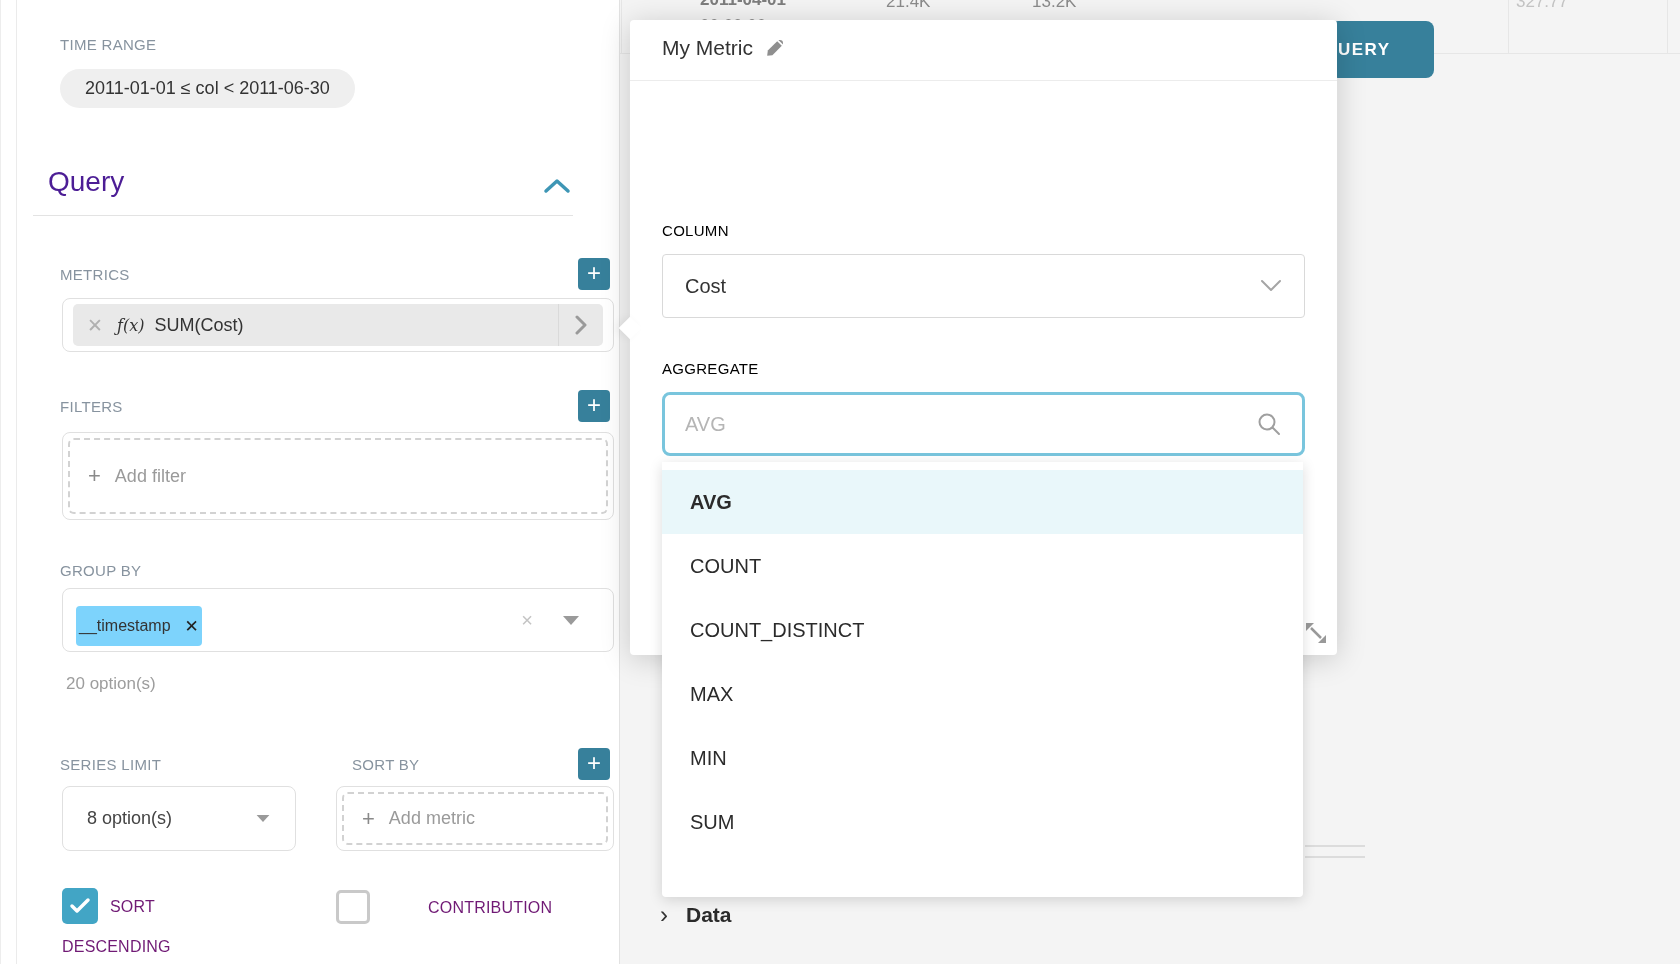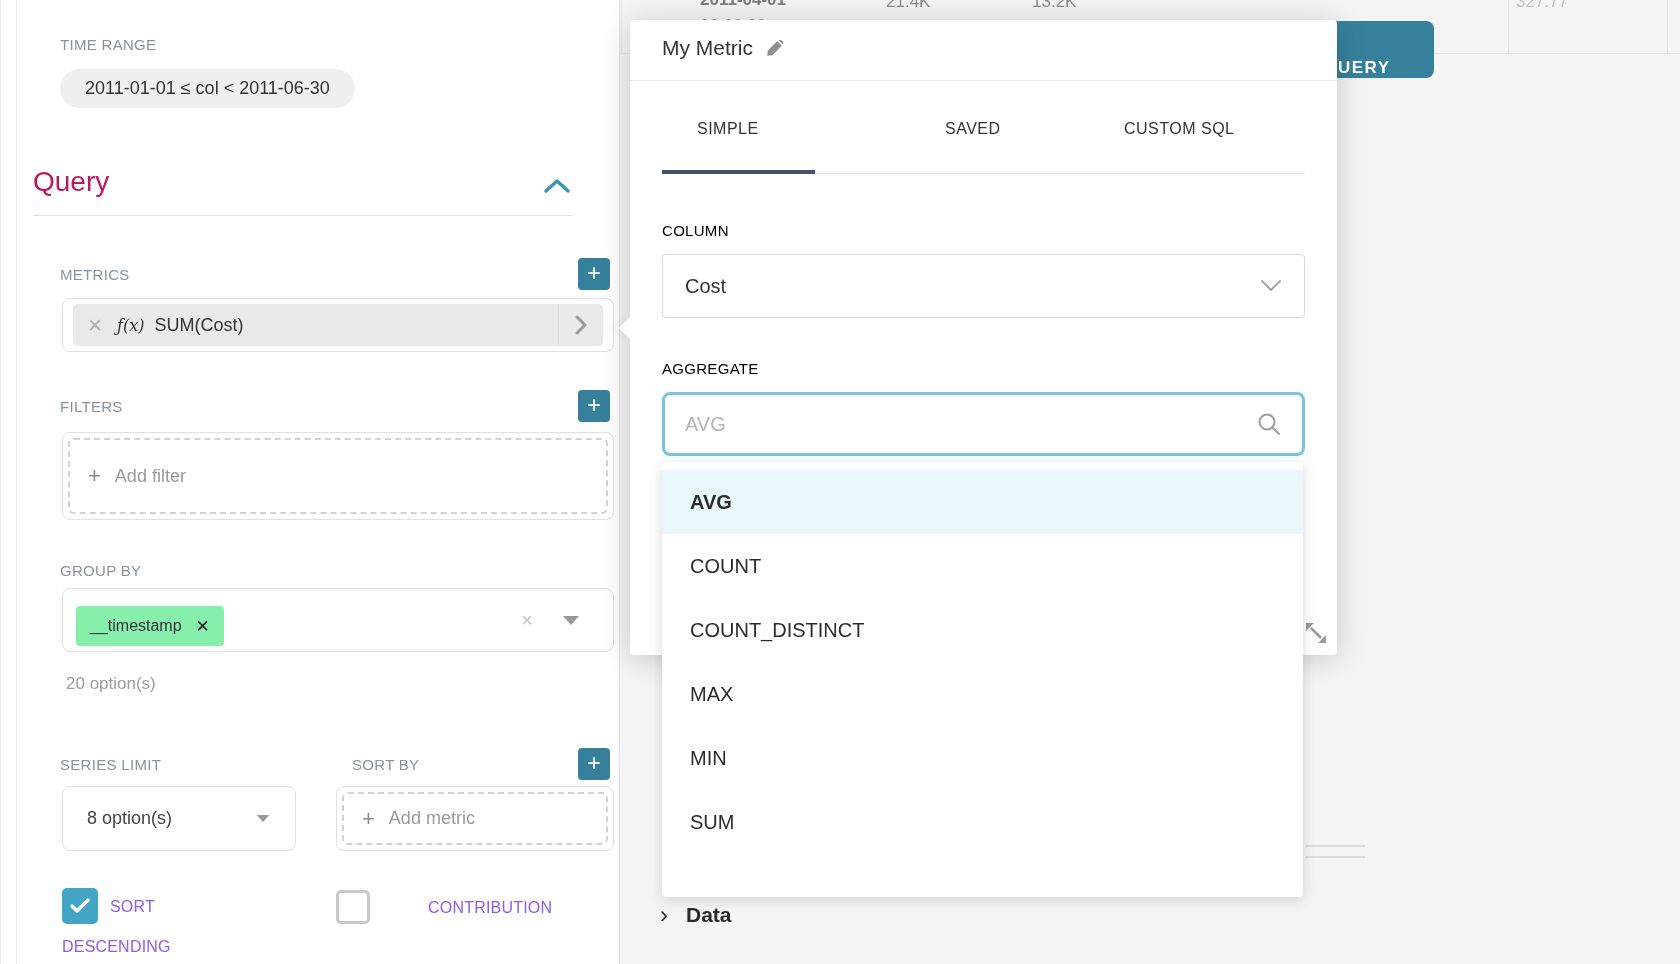--- a/index.html
+++ b/index.html
@@ -8,33 +8,33 @@
   .abs{position:absolute;}
   
   .bg-right{left:620px;top:0;width:1060px;height:964px;background:#f4f4f4;}
   .grid-h{position:absolute;background:#e6e6e6;height:1px;}
   .grid-v{position:absolute;background:#e6e6e6;width:1px;}
   .tbl-cell{position:absolute;font-size:17px;color:#8b8b8b;line-height:26px;}
   .tbl-cell .b{font-weight:700;color:#7d7d7d;}
   .tbl-faint{color:#c2c2c2;}
   .run-query{position:absolute;left:1330px;top:21px;width:104px;height:57px;background:#37809B;
              border-radius:8px;color:#fff;font-size:17px;font-weight:700;letter-spacing:1.5px;
-             display:flex;align-items:flex-end;padding-left:8px;box-sizing:border-box;cursor:pointer;}
+             display:flex;align-items:center;padding-left:8px;box-sizing:border-box;cursor:pointer;}
   .dbl-line{position:absolute;left:1305px;width:60px;height:2px;background:#dcdcdc;}
   .data-row{position:absolute;left:660px;top:903px;display:flex;align-items:center;gap:18px;}
   .data-chevron{font-size:24px;color:#333;line-height:1;cursor:pointer;}
   .data-title{font-size:21px;font-weight:700;color:#2b2b2b;}
   
   .left-panel{left:0;top:0;width:620px;height:964px;background:#fff;border-left:1px solid #ededed;
               border-right:1px solid #e2e2e2;box-sizing:border-box;}
   .panel-border-l{left:16px;top:0;width:1px;height:964px;background:#ebebeb;}
   .ctl-label{position:absolute;font-size:15px;color:#87939F;letter-spacing:.3px;}
   .pill{position:absolute;left:60px;top:69px;height:39px;background:#efefef;border-radius:20px;
         display:flex;align-items:center;padding:0 25px;font-size:18px;color:#333;cursor:pointer;}
-  .query-title{position:absolute;left:33px;top:166px;font-size:28px;color:#be185d;}
+  .query-title{position:absolute;left:48px;top:166px;font-size:28px;color:#4c1d95;}
   .query-caret{position:absolute;left:543px;top:178px;width:28px;height:16px;cursor:pointer;}
   .divider{position:absolute;left:33px;top:215px;width:540px;height:1px;background:#e3e3e3;}
   .plus-btn{position:absolute;width:32px;height:32px;background:#37809B;border-radius:4px;
             color:#fff;font-size:24px;font-weight:400;display:flex;align-items:center;
             justify-content:center;cursor:pointer;line-height:1;padding-bottom:2px;box-sizing:border-box;}
   .metric-outer{position:absolute;left:62px;top:298px;width:552px;height:54px;border:1px solid #e0e0e0;
                 border-radius:8px;background:#fff;box-sizing:border-box;}
   .metric-chip{position:absolute;left:10px;top:5px;right:10px;bottom:5px;background:#e9e9e9;
                border-radius:5px;display:flex;align-items:center;cursor:pointer;}
   .chip-x{width:44px;text-align:center;color:#b0b0b0;font-size:19px;cursor:pointer;}
@@ -43,37 +43,37 @@
   .chip-label{font-size:18px;color:#333;}
   .chip-caret{position:absolute;right:0;top:0;bottom:0;width:44px;border-left:1px solid #dadada;
               display:flex;align-items:center;justify-content:center;color:#9a9a9a;cursor:pointer;}
   .dash-outer{position:absolute;border:1px solid #e0e0e0;border-radius:8px;background:#fff;box-sizing:border-box;}
   .dash-inner{position:absolute;left:5px;top:5px;right:5px;bottom:5px;border:2px dashed #d2d2d2;
               border-radius:6px;display:flex;align-items:center;color:#9a9a9a;font-size:18px;
               cursor:pointer;box-sizing:border-box;}
   .dash-plus{font-size:22px;color:#8a8a8a;margin:0 14px 0 18px;line-height:1;}
   .gb-select{position:absolute;left:62px;top:588px;width:552px;height:64px;border:1px solid #e0e0e0;
              border-radius:8px;background:#fff;box-sizing:border-box;cursor:pointer;}
-  .gb-tag{position:absolute;left:13px;top:17px;height:40px;background:#86efac;border-radius:4px;
-          display:flex;align-items:center;padding:0 14px;gap:14px;font-size:16px;color:#333;}
+  .gb-tag{position:absolute;left:13px;top:17px;height:40px;background:#7dd3fc;border-radius:4px;
+          display:flex;align-items:center;padding:0 3px;gap:14px;font-size:16px;color:#333;}
   .gb-tag .tag-x{font-weight:700;font-size:17px;color:#222;cursor:pointer;}
   .gb-clear{position:absolute;right:80px;top:0;height:100%;display:flex;align-items:center;
             color:#c4c4c4;font-size:20px;cursor:pointer;}
   .tri-down{width:0;height:0;border-left:8px solid transparent;border-right:8px solid transparent;
             border-top:9px solid #9a9a9a;}
   .gb-caret{position:absolute;right:34px;top:27px;cursor:pointer;}
   .hint{position:absolute;left:66px;top:674px;font-size:17px;color:#9d9d9d;}
   .sl-select{position:absolute;left:62px;top:786px;width:234px;height:65px;border:1px solid #e0e0e0;
              border-radius:8px;background:#fff;box-sizing:border-box;display:flex;align-items:center;
              justify-content:space-between;padding:0 24px;font-size:18px;color:#444;cursor:pointer;}
   .sl-caret{transform:scale(.8);}
   .checkbox{position:absolute;width:36px;height:36px;border-radius:5px;box-sizing:border-box;cursor:pointer;}
   .checkbox.checked{background:#42A5C5;display:flex;align-items:center;justify-content:center;}
   .checkbox.unchecked{background:#fff;border:3px solid #c9c9c9;}
-  .cb-label{position:absolute;font-size:16px;color:#8b5cf6;letter-spacing:.2px;}
+  .cb-label{position:absolute;font-size:16px;color:#701a75;letter-spacing:.2px;}
   
   .popover{left:630px;top:20px;width:707px;height:635px;background:#fff;border-radius:4px;
            box-shadow:0 4px 30px rgba(0,0,0,.18);}
   .pop-arrow{position:absolute;left:-8px;top:300px;width:16px;height:16px;background:#fff;
              transform:rotate(45deg);box-shadow:-3px 3px 8px rgba(0,0,0,.06);}
   .pop-title{position:absolute;left:32px;top:16px;font-size:21px;color:#333;display:flex;
              align-items:center;gap:12px;}
   .pencil{cursor:pointer;display:inline-flex;}
   .pop-hdr-line{position:absolute;left:0;top:60px;width:100%;height:1px;background:#ececec;}
   .tabs{position:absolute;left:32px;top:100px;width:643px;height:60px;}
@@ -216,27 +216,20 @@
       <span>My Metric</span>
       <span class="pencil">
         <svg width="19" height="19" viewBox="0 0 19 19">
             <path d="M12.2 2.2 L16.8 6.8 L7.4 16.2 L2.2 16.8 L2.8 11.6 Z" fill="#8f8f8f"></path>
             <path d="M13.4 1 L15 1 Q18 1 18 4 L18 5.6 L14.9 2.5 Z" fill="#8f8f8f"></path>
           </svg>
       </span>
     </div>
     <div class="pop-hdr-line"></div>
 
-    <div class="tabs">
-      <span class="tab" style="left:35px;">SIMPLE</span>
-      <span class="tab" style="left:283px;">SAVED</span>
-      <span class="tab" style="left:462px;">CUSTOM SQL</span>
-      <div class="tab-track"></div>
-      <div class="tab-ink"></div>
-    </div>
 
     <div class="pop-label" style="left:32px;top:202px;">COLUMN</div>
     <div class="cost-select">
       <span>Cost</span>
       <svg width="22" height="14" viewBox="0 0 22 14">
           <polyline points="2,2 11,11 20,2" fill="none" stroke="#a5a5a5" stroke-width="2" stroke-linecap="round" stroke-linejoin="round"></polyline>
         </svg>
     </div>
 
     <div class="pop-label" style="left:32px;top:340px;">AGGREGATE</div>

